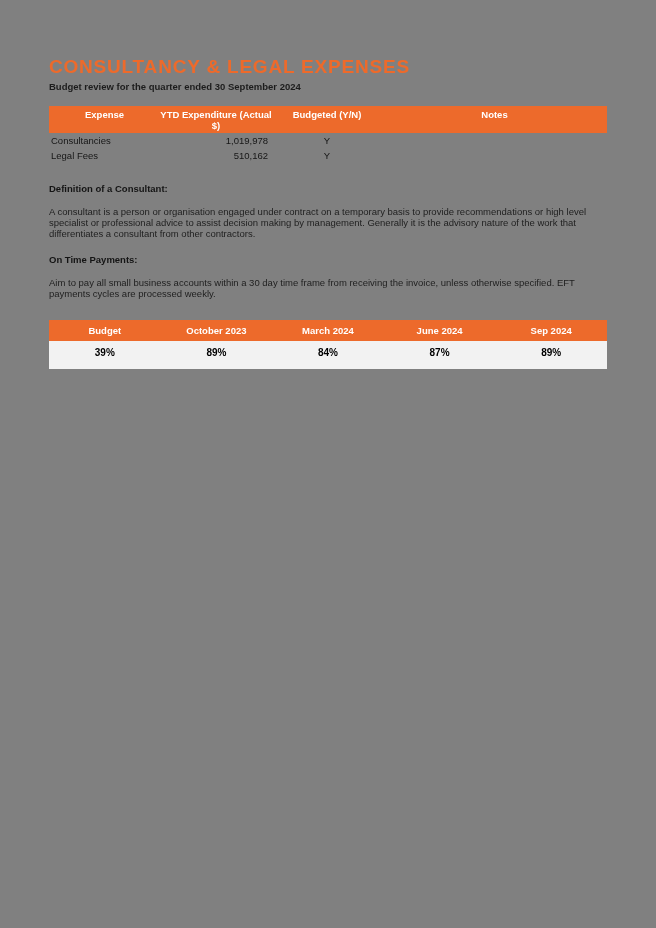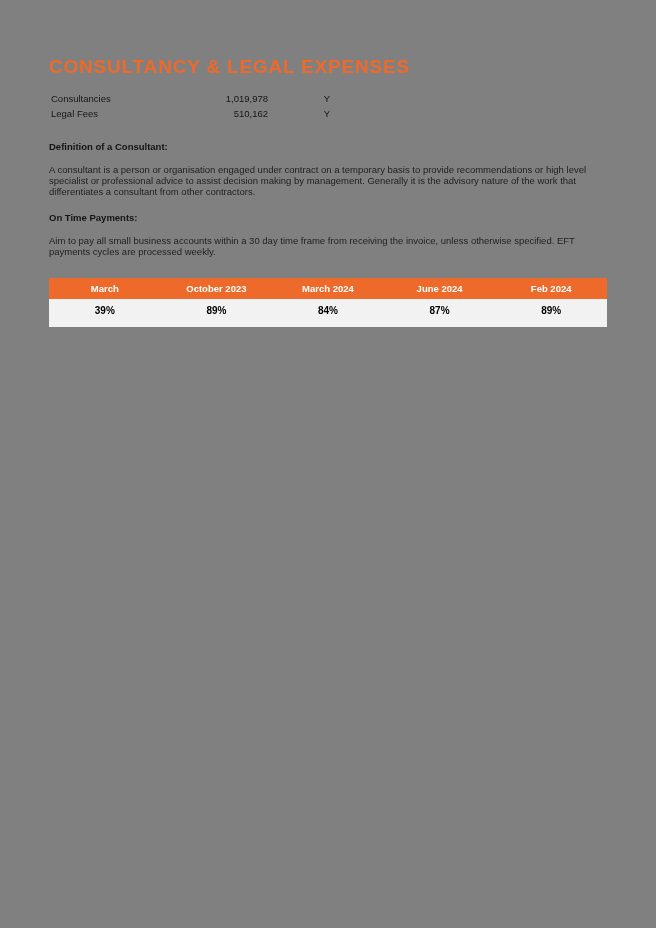--- a/index.html
+++ b/index.html
@@ -78,22 +78,29 @@
   }
   .t2-row .cell{flex:1;text-align:center;}
 </style>
 </head>
 <body>
 
 <div class="page">
   <div class="content">
 
     <div class="doc-title">CONSULTANCY &amp; LEGAL EXPENSES</div>
+    <div class="doc-subtitle">Budget review for the quarter ended 30 September 2024</div>
 
     <div class="table1">
+      <div class="t1-header">
+        <div class="cell c1">Expense</div>
+        <div class="cell c2">YTD Expenditure (Actual $)</div>
+        <div class="cell c3">Budgeted (Y/N)</div>
+        <div class="cell c4">Notes</div>
+      </div>
       <div class="t1-row">
         <div class="expense">Consultancies</div>
         <div class="ytd">1,019,978</div>
         <div class="budgeted">Y</div>
         <div class="notes"></div>
       </div>
       <div class="t1-row">
         <div class="expense">Legal Fees</div>
         <div class="ytd">510,162</div>
         <div class="budgeted">Y</div>
@@ -102,25 +109,25 @@
     </div>
 
     <div class="section-heading heading-definition">Definition of a Consultant:</div>
     <div class="para">A consultant is a person or organisation engaged under contract on a temporary basis to provide recommendations or high level specialist or professional advice to assist decision making by management. Generally it is the advisory nature of the work that differentiates a consultant from other contractors.</div>
 
     <div class="section-heading heading-payments">On Time Payments:</div>
     <div class="para">Aim to pay all small business accounts within a 30 day time frame from receiving the invoice, unless otherwise specified. EFT payments cycles are processed weekly.</div>
 
     <div class="table2">
       <div class="t2-header">
-        <div class="cell">March</div>
+        <div class="cell">Budget</div>
         <div class="cell">October 2023</div>
         <div class="cell">March 2024</div>
         <div class="cell">June 2024</div>
-        <div class="cell">Feb 2024</div>
+        <div class="cell">Sep 2024</div>
       </div>
       <div class="t2-row">
         <div class="cell">39%</div>
         <div class="cell">89%</div>
         <div class="cell">84%</div>
         <div class="cell">87%</div>
         <div class="cell">89%</div>
       </div>
     </div>
 

